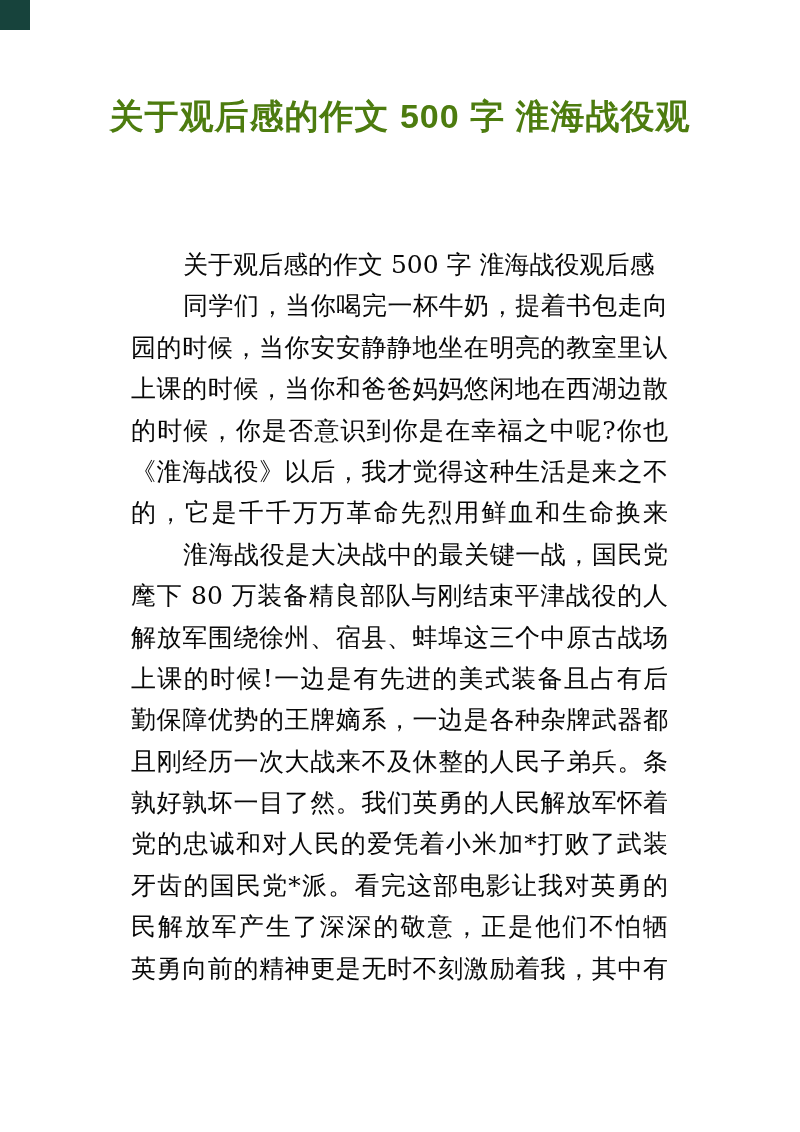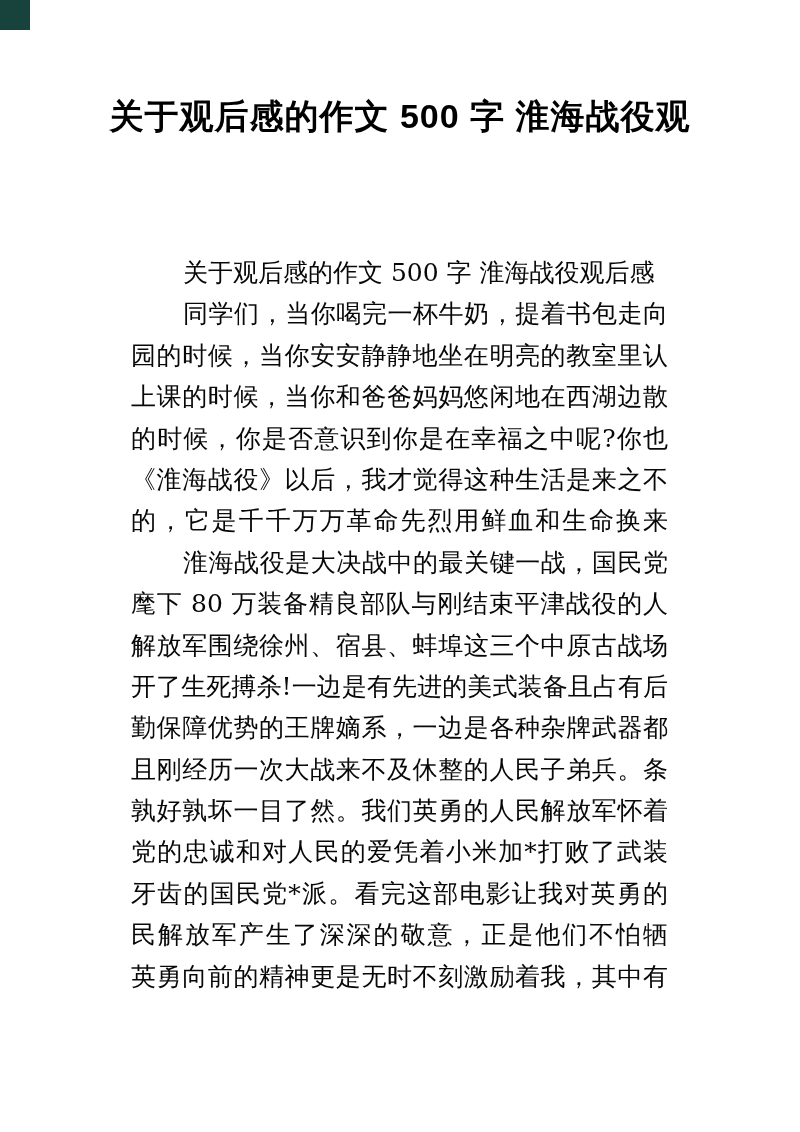--- a/index.html
+++ b/index.html
@@ -28,30 +28,30 @@
     top: 83px;
     left: 65px;
     right: 65px;
     margin: 0;
     font-family: "Liberation Sans", sans-serif;
     font-weight: bold;
     font-size: 34px;
     line-height: 66px;
     letter-spacing: 1px;
     text-align: center;
-    color: #000000;
+    color: #4d7c0f;
   }
   .title-line {
     height: 66px;
     overflow: hidden;
     white-space: nowrap;
   }
   .doc-body {
     position: absolute;
-    top: 252px;
+    top: 244px;
     left: 131px;
     width: 537px;
     font-family: "DejaVu Serif", "Liberation Serif", serif;
     font-size: 25px;
     line-height: 41.4px;
     letter-spacing: 0px;
     color: #080808;
   }
   .body-line {
     height: 41.4px;
@@ -78,21 +78,21 @@
       <div class="body-line para-first para-last">关于观后感的作文 500 字 淮海战役观后感</div>
       <div class="body-line para-first">同学们，当你喝完一杯牛奶，提着书包走向校</div>
       <div class="body-line">园的时候，当你安安静静地坐在明亮的教室里认真</div>
       <div class="body-line">上课的时候，当你和爸爸妈妈悠闲地在西湖边散步</div>
       <div class="body-line">的时候，你是否意识到你是在幸福之中呢?你也许</div>
       <div class="body-line">《淮海战役》以后，我才觉得这种生活是来之不易</div>
       <div class="body-line para-last">的，它是千千万万革命先烈用鲜血和生命换来的。</div>
       <div class="body-line para-first">淮海战役是大决战中的最关键一战，国民党军</div>
       <div class="body-line">麾下 80 万装备精良部队与刚结束平津战役的人民</div>
       <div class="body-line">解放军围绕徐州、宿县、蚌埠这三个中原古战场展</div>
-      <div class="body-line">开了生死搏杀!一边是有先进的美式装备且占有后</div>
+      <div class="body-line">上课的时候!一边是有先进的美式装备且占有后</div>
       <div class="body-line">勤保障优势的王牌嫡系，一边是各种杂牌武器都有</div>
       <div class="body-line">且刚经历一次大战来不及休整的人民子弟兵。条件</div>
       <div class="body-line">孰好孰坏一目了然。我们英勇的人民解放军怀着对</div>
       <div class="body-line">党的忠诚和对人民的爱凭着小米加*打败了武装到</div>
       <div class="body-line">牙齿的国民党*派。看完这部电影让我对英勇的人</div>
       <div class="body-line">民解放军产生了深深的敬意，正是他们不怕牺牲、</div>
       <div class="body-line para-last">英勇向前的精神更是无时不刻激励着我，其中有好</div>
     </div>
 </div>
 

